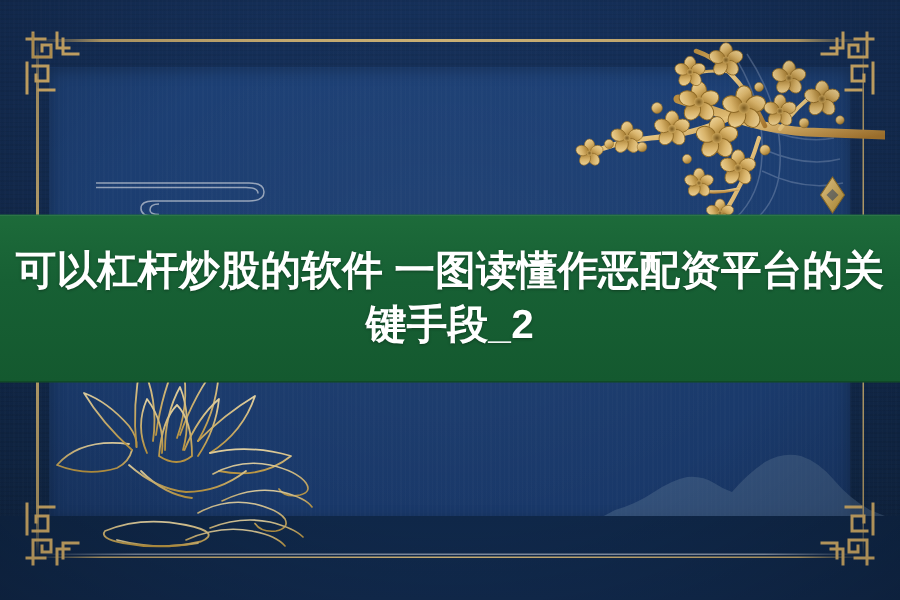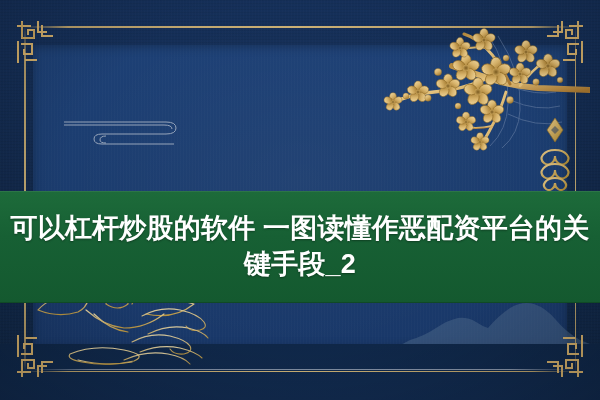--- a/index.html
+++ b/index.html
@@ -62,21 +62,20 @@
   .mountains{left:0;right:0;bottom:52px;height:60px;}
   .knot{right:22px;top:92px;width:46px;height:108px;}
   .deco svg{display:block;width:100%;height:100%;}
   
   .title-band{
     position:absolute;left:0;right:0;top:143px;height:112px;
     background:linear-gradient(180deg,#1d6b3a 0%,#176034 40%,#14592f 100%);
     display:flex;flex-direction:column;
     align-items:center;justify-content:center;
     box-shadow:0 1px 0 rgba(255,255,255,.07) inset, 0 -1px 0 rgba(0,0,0,.18) inset;
-    margin-top:48px;
   }
   .title-text{
     color:#ffffff;
     font-size:27px;
     font-weight:bold;
     line-height:1.32;
     letter-spacing:.2px;
     text-align:center;
     width:600px;
     padding:0 4px;

